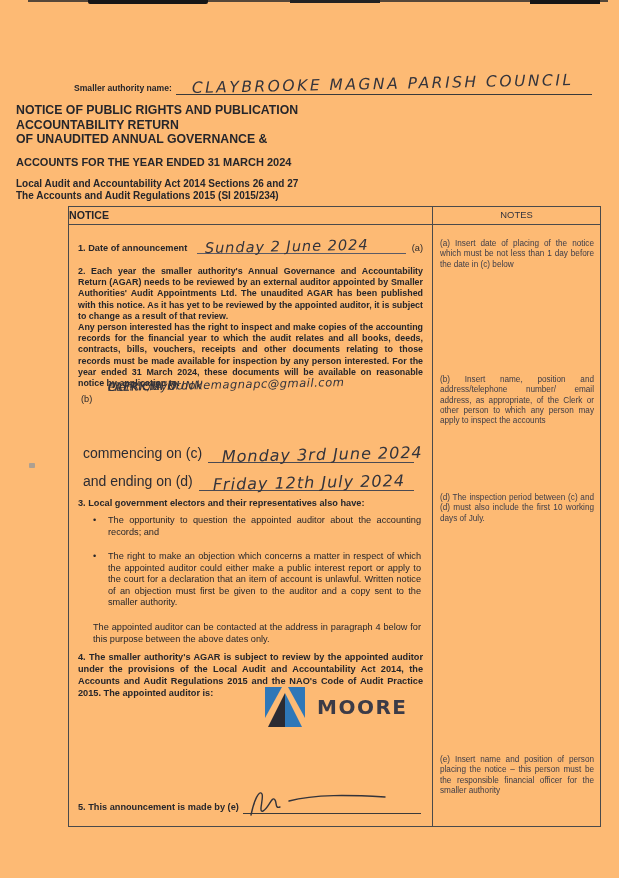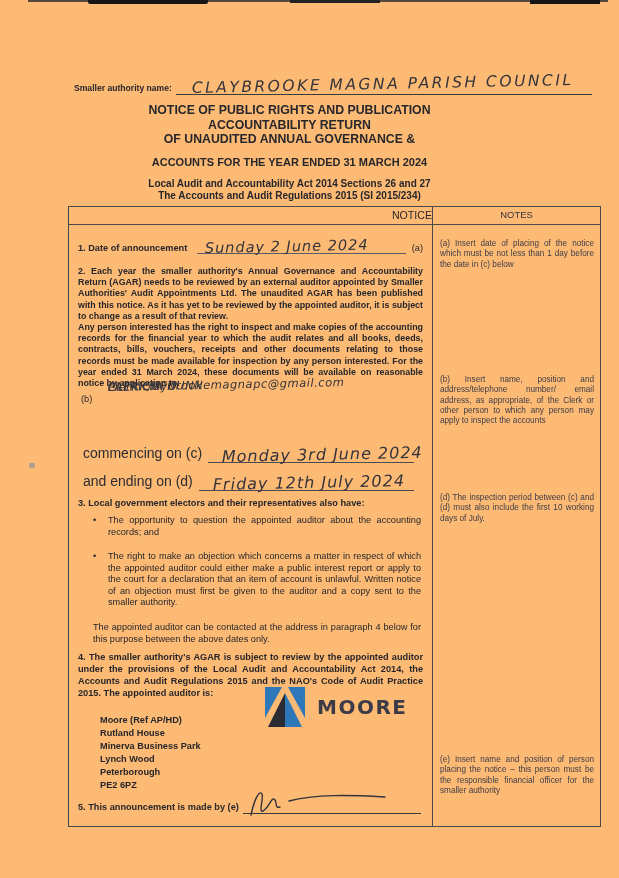--- a/index.html
+++ b/index.html
@@ -22,29 +22,29 @@
     letter-spacing:.5px;
   }
 
   
   .auth-row{position:absolute;top:72px;left:74px;width:518px;display:flex;align-items:flex-end;}
   .auth-label{font-weight:bold;font-size:8.6px;white-space:nowrap;padding-bottom:2px;}
   .auth-field{flex:1;margin-left:4px;border-bottom:1.4px solid #3a3a3a;height:22px;position:relative;}
   .auth-field .hand{position:absolute;left:16px;bottom:-3px;font-size:15.5px;letter-spacing:2.5px;}
 
   
-  .title-block{position:absolute;top:103px;left:0;width:579px;text-align:center;}
+  .title-block{position:absolute;top:103px;left:16px;width:579px;}
   .title-line{font-weight:bold;font-size:12.3px;line-height:14.6px;}
   .subtitle{font-weight:bold;font-size:11px;margin-top:9px;}
   .act-lines{margin-top:10px;font-weight:bold;font-size:10px;line-height:11.8px;}
 
   
   .doc-table{position:absolute;top:206px;left:68px;width:533px;height:621px;border:1px solid #4a4a4a;box-sizing:border-box;display:flex;flex-direction:column;}
   .thead{display:flex;height:17px;border-bottom:1px solid #4a4a4a;flex:0 0 auto;}
-  .th-notice{width:364px;box-sizing:border-box;border-right:1px solid #4a4a4a;text-align:right;font-weight:normal;font-size:10.6px;line-height:16px;}
+  .th-notice{width:364px;box-sizing:border-box;border-right:1px solid #4a4a4a;text-align:left;font-weight:bold;font-size:10.6px;line-height:16px;}
   .th-notes{flex:1;text-align:center;font-size:9.4px;line-height:16px;color:#33333d;}
   .tbody{flex:1;display:flex;min-height:0;}
   .col-notice{width:364px;box-sizing:border-box;border-right:1px solid #4a4a4a;position:relative;}
   .col-notes{flex:1;position:relative;}
 
   
   .row1{position:absolute;top:10px;left:9px;right:9px;display:flex;align-items:flex-end;}
   .row1-label{font-weight:bold;font-size:9.2px;white-space:nowrap;padding-bottom:1px;}
   .row1-field{flex:1;margin-left:10px;border-bottom:1.2px solid #5a5a66;height:18px;position:relative;}
   .row1-field .hand{position:absolute;left:8px;bottom:-3px;font-size:14.5px;letter-spacing:1px;}
@@ -195,28 +195,20 @@
         <div class="logo">
           <svg viewBox="0 0 40 40">
             <polygon points="0,0 17,0 0,31" fill="#2E77B8"></polygon>
             <polygon points="23,0 40,0 40,31" fill="#2E77B8"></polygon>
             <polygon points="20,6 3,40 20,40" fill="#2B2B33"></polygon>
             <polygon points="20,6 20,40 37,40" fill="#2E77B8"></polygon>
           </svg>
           <span class="logo-text" style="color:#3B3B47">MOORE</span>
         </div>
 
-        <div class="addr">
-          <div>Moore (Ref AP/HD)</div>
-          <div>Rutland House</div>
-          <div>Minerva Business Park</div>
-          <div>Lynch Wood</div>
-          <div>Peterborough</div>
-          <div>PE2 6PZ</div>
-        </div>
 
         <div class="sig-row">
           <span class="sig-label">5. This announcement is made by (e)</span>
           <span class="sig-field">
             <svg class="sig-svg" width="165" height="36" viewBox="0 0 165 36">
               <path d="M6,30 C9,16 14,4 17,9 C19,13 13,28 18,26 C24,23 27,10 30,15 C32,18 30,24 35,22" fill="none" stroke="#33333a" stroke-width="1.4" stroke-linecap="round"></path>
               <path d="M44,16 C70,9 105,10 140,12" fill="none" stroke="#33333a" stroke-width="1.4" stroke-linecap="round"></path>
             </svg>
           </span>
         </div>

